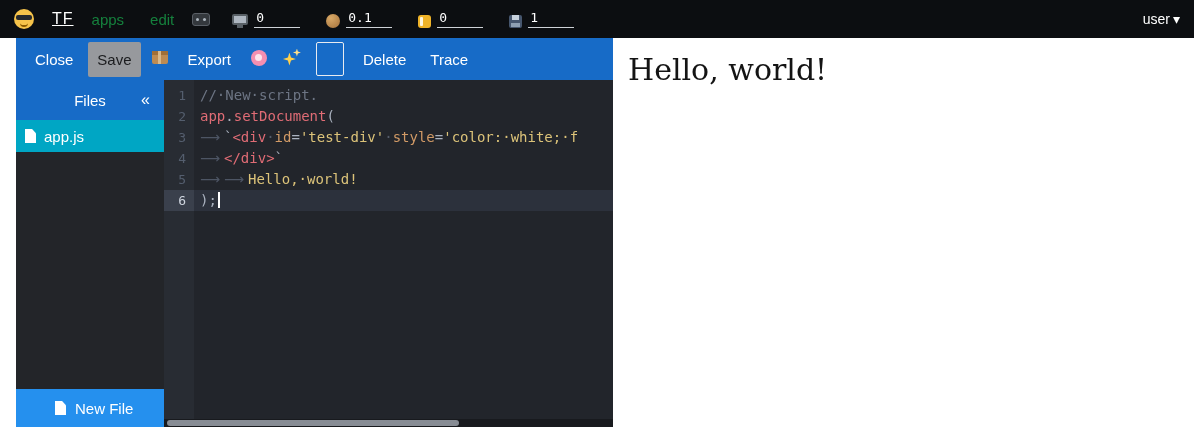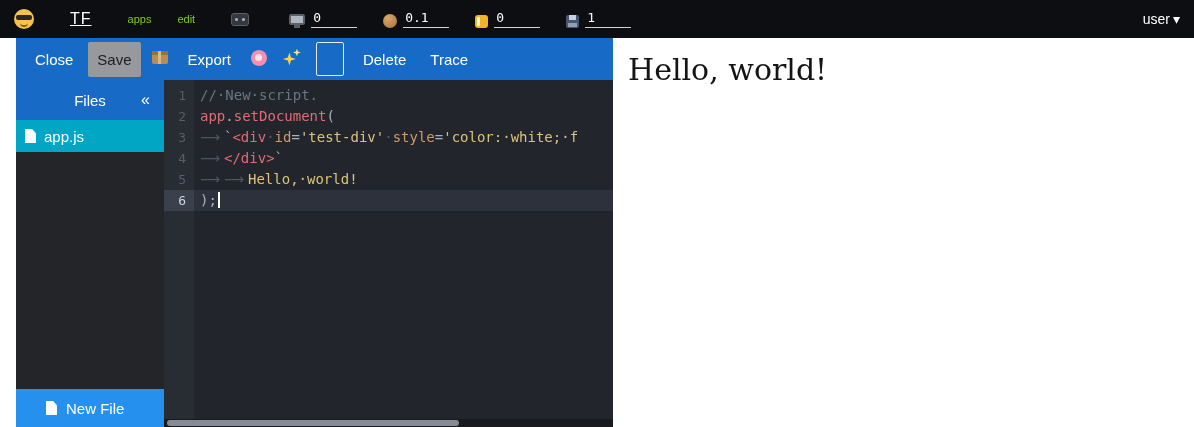--- a/index.html
+++ b/index.html
@@ -2,24 +2,24 @@
 <html style="--toolbar-blue: #176bc7; --action-blue: #2590ee; --selected-file-teal: #00a6c4; --editor-bg: #22252b; --save-gray: #97999d;"><head>
 <meta charset="utf-8">
 <style>
   * { margin:0; padding:0; box-sizing:border-box; }
   html,body { background:#ffffff; }
   .app { width:1194px; height:427px; display:flex; flex-direction:column;
          font-family:"Liberation Sans", sans-serif; overflow:hidden; position:relative; }
 
   
   .topbar { height:38px; background:#0c0e11; display:flex; align-items:center;
-            padding:0 14px; gap:36px; color:#fff; flex:0 0 auto; }
+            padding:0 14px; gap:18px; color:#fff; flex:0 0 auto; }
   .brand { color:#fff; font-size:16px; text-decoration:underline; letter-spacing:1px; cursor:pointer; }
   .topnav { display:flex; gap:26px; }
-  .nav-link { color:#84cc16; font-size:11px; cursor:pointer; }
+  .nav-link { color:#15803d; font-size:15px; cursor:pointer; }
   .stats { display:flex; gap:26px; margin-left:4px; align-items:flex-end; }
   .stat { display:flex; align-items:flex-end; gap:6px; }
   .stat-value { min-width:46px; border-bottom:1px solid #cfd3d8; font:13px "DejaVu Sans Mono", monospace;
                 color:#fff; padding:0 2px 2px 2px; }
   .user { margin-left:auto; font-size:14px; display:flex; gap:3px; align-items:center; cursor:pointer; }
 
   
   .ticon { display:inline-block; position:relative; flex:0 0 auto; }
   .icon-smiley-sunglasses { width:20px; height:20px; border-radius:50%; background:#f6c34a; }
   .icon-smiley-sunglasses::before { content:""; position:absolute; top:6px; left:2px; right:2px; height:5px;
@@ -81,21 +81,21 @@
   .files-header { height:40px; flex:0 0 auto; background:var(--toolbar-blue,#176bc7); position:relative;
                   display:flex; align-items:center; justify-content:center; font-size:15px; }
   .collapse { position:absolute; right:14px; top:50%; transform:translateY(-50%);
               font-size:16px; cursor:pointer; }
   .file-row { height:32px; display:flex; align-items:center; gap:8px; padding:0 9px;
               font-size:15px; font-weight:400; cursor:pointer; }
   .file-row.selected { background:var(--selected-file-teal,#00a6c4); }
   .filelist { flex:1; min-height:0; }
   .actions { margin-top:auto; }
   .action-row { height:38px; background:var(--action-blue,#2590ee); display:flex; align-items:center;
-                gap:9px; padding:0 8px 0 30px; font-size:15px; cursor:pointer; }
+                gap:9px; padding:0 8px 0 39px; font-size:15px; cursor:pointer; }
 
   
   .editor { flex:1; position:relative; background:var(--editor-bg,#22252b); display:flex; overflow:hidden; }
   .gutter { width:30px; flex:0 0 auto; background:#282c33; padding-top:5px; }
   .ln { height:21px; text-align:right; padding-right:8px;
         font:13px/21px "DejaVu Sans Mono", monospace; color:#545e6e; }
   .ln.active { background:#3a404c; color:#cfd5df; }
   .code { flex:1; padding-top:5px; font:14px/21px "DejaVu Sans Mono", monospace;
           color:#aab2bf; overflow:hidden; }
   .cl { height:21px; white-space:pre; padding-left:6px; }

